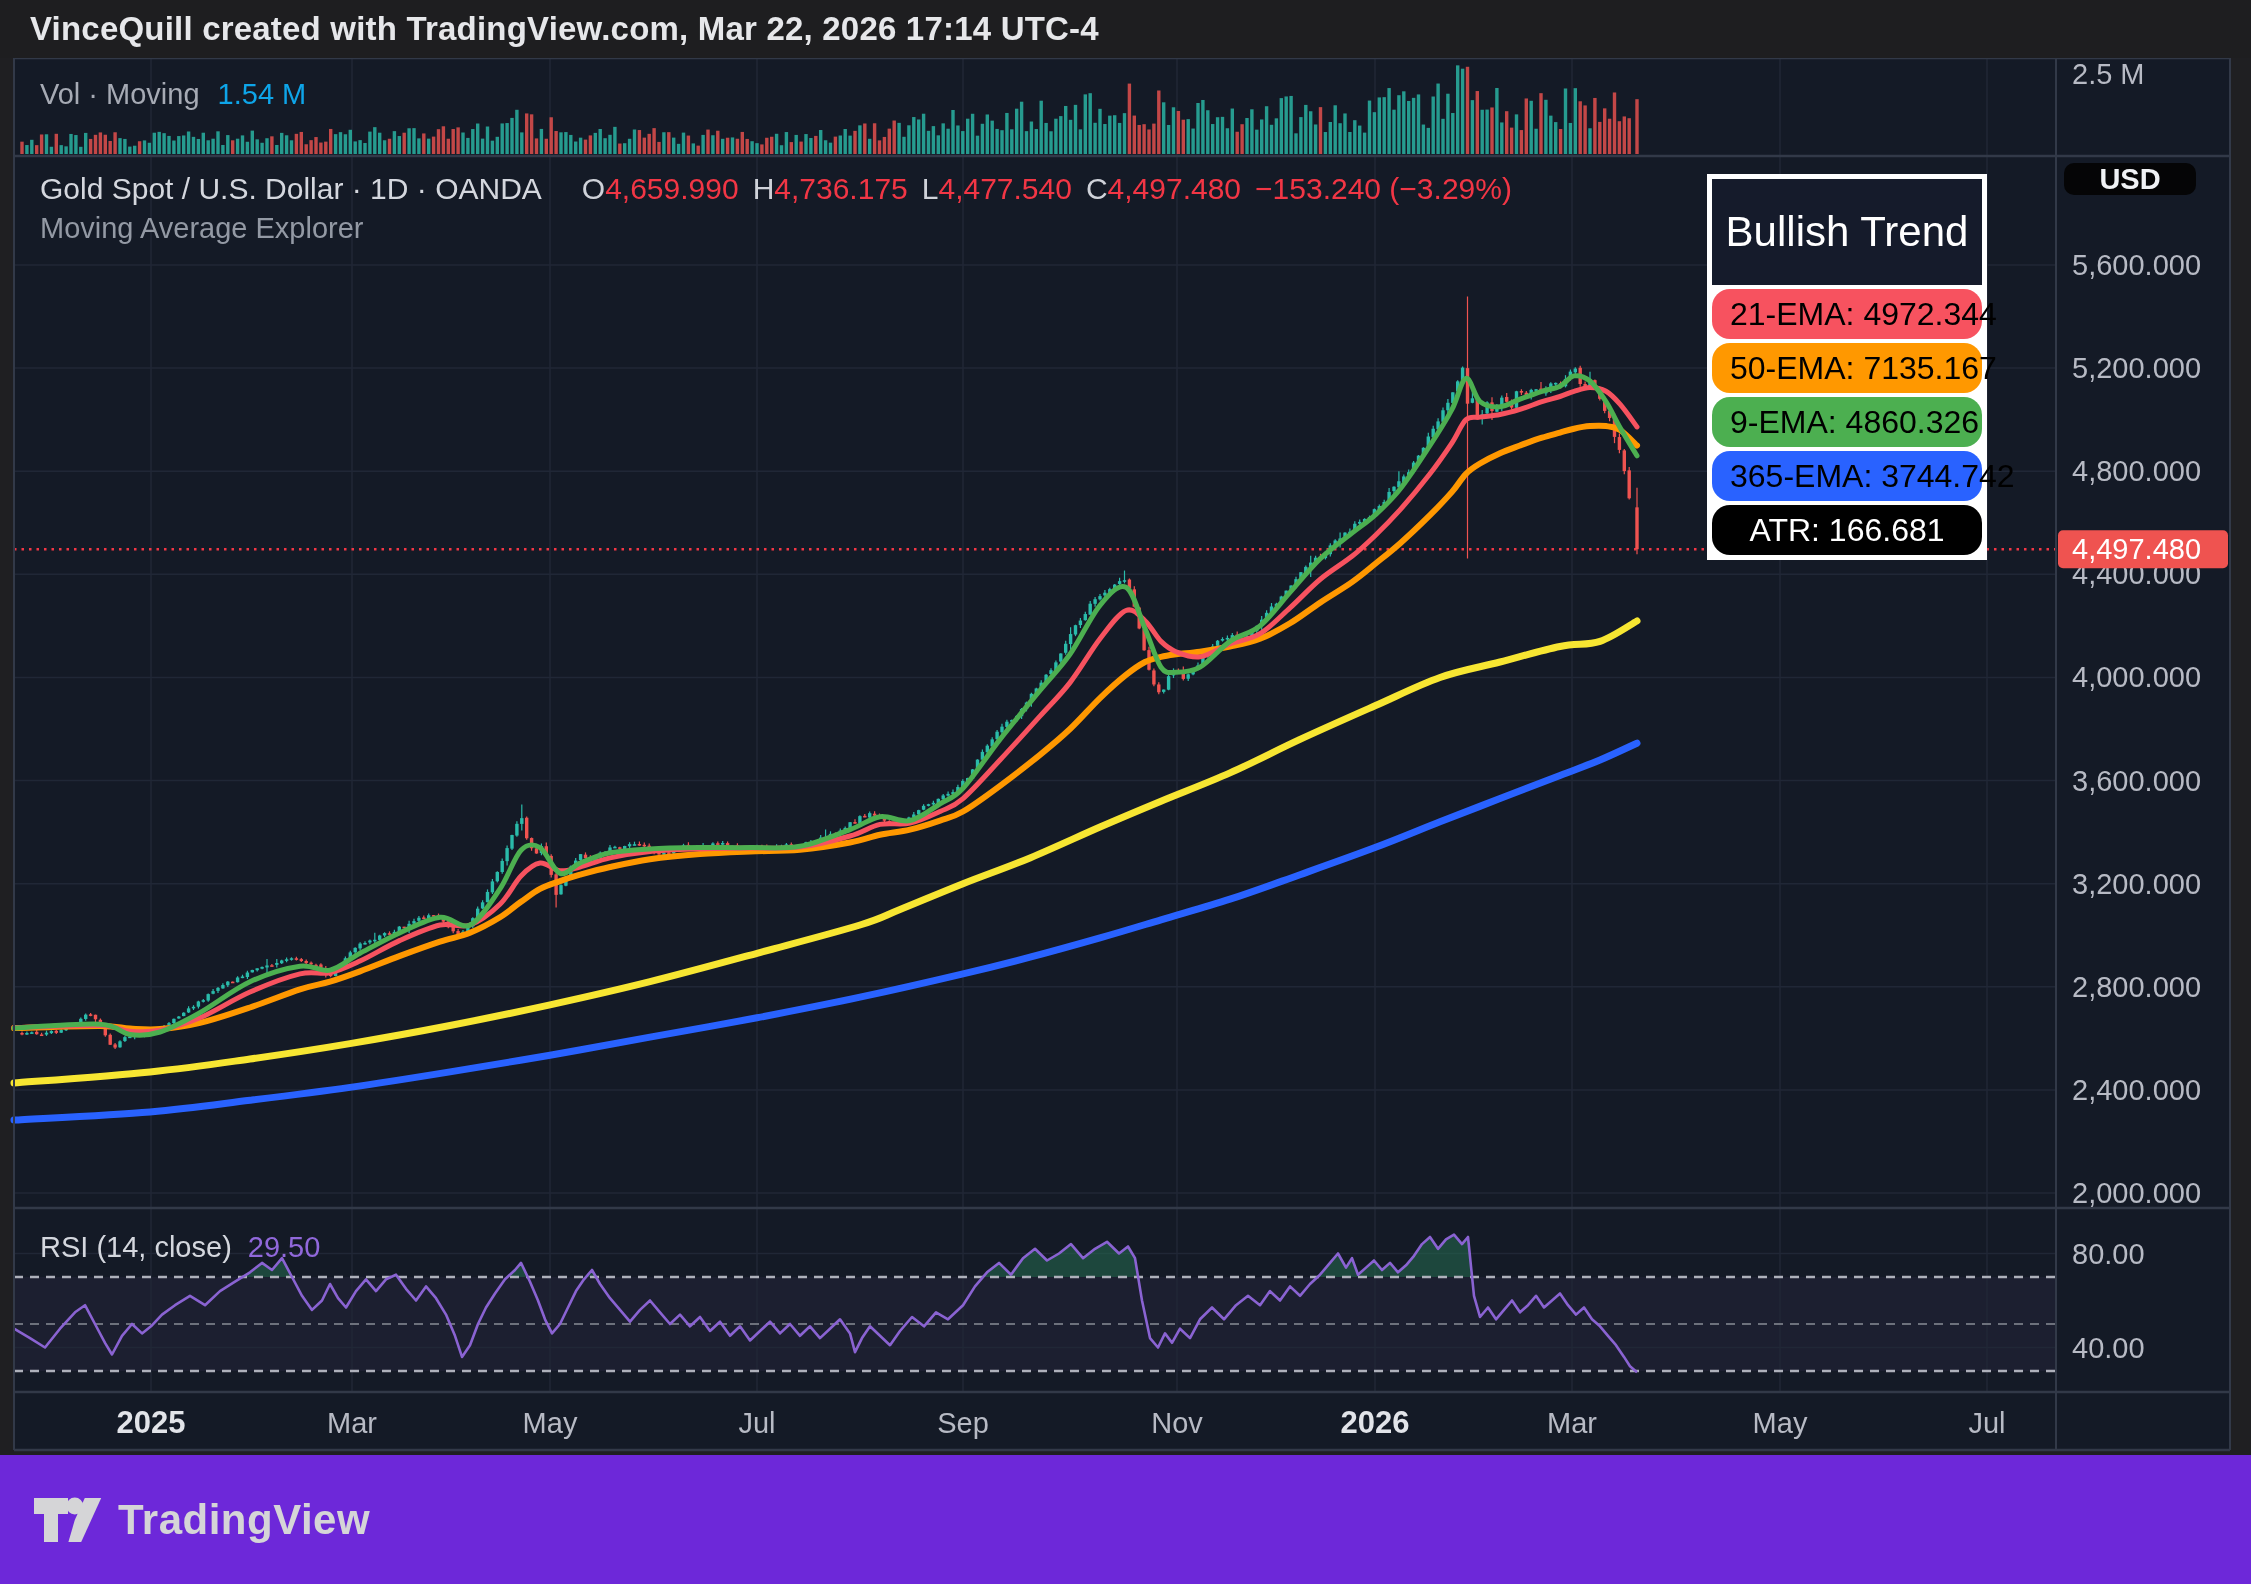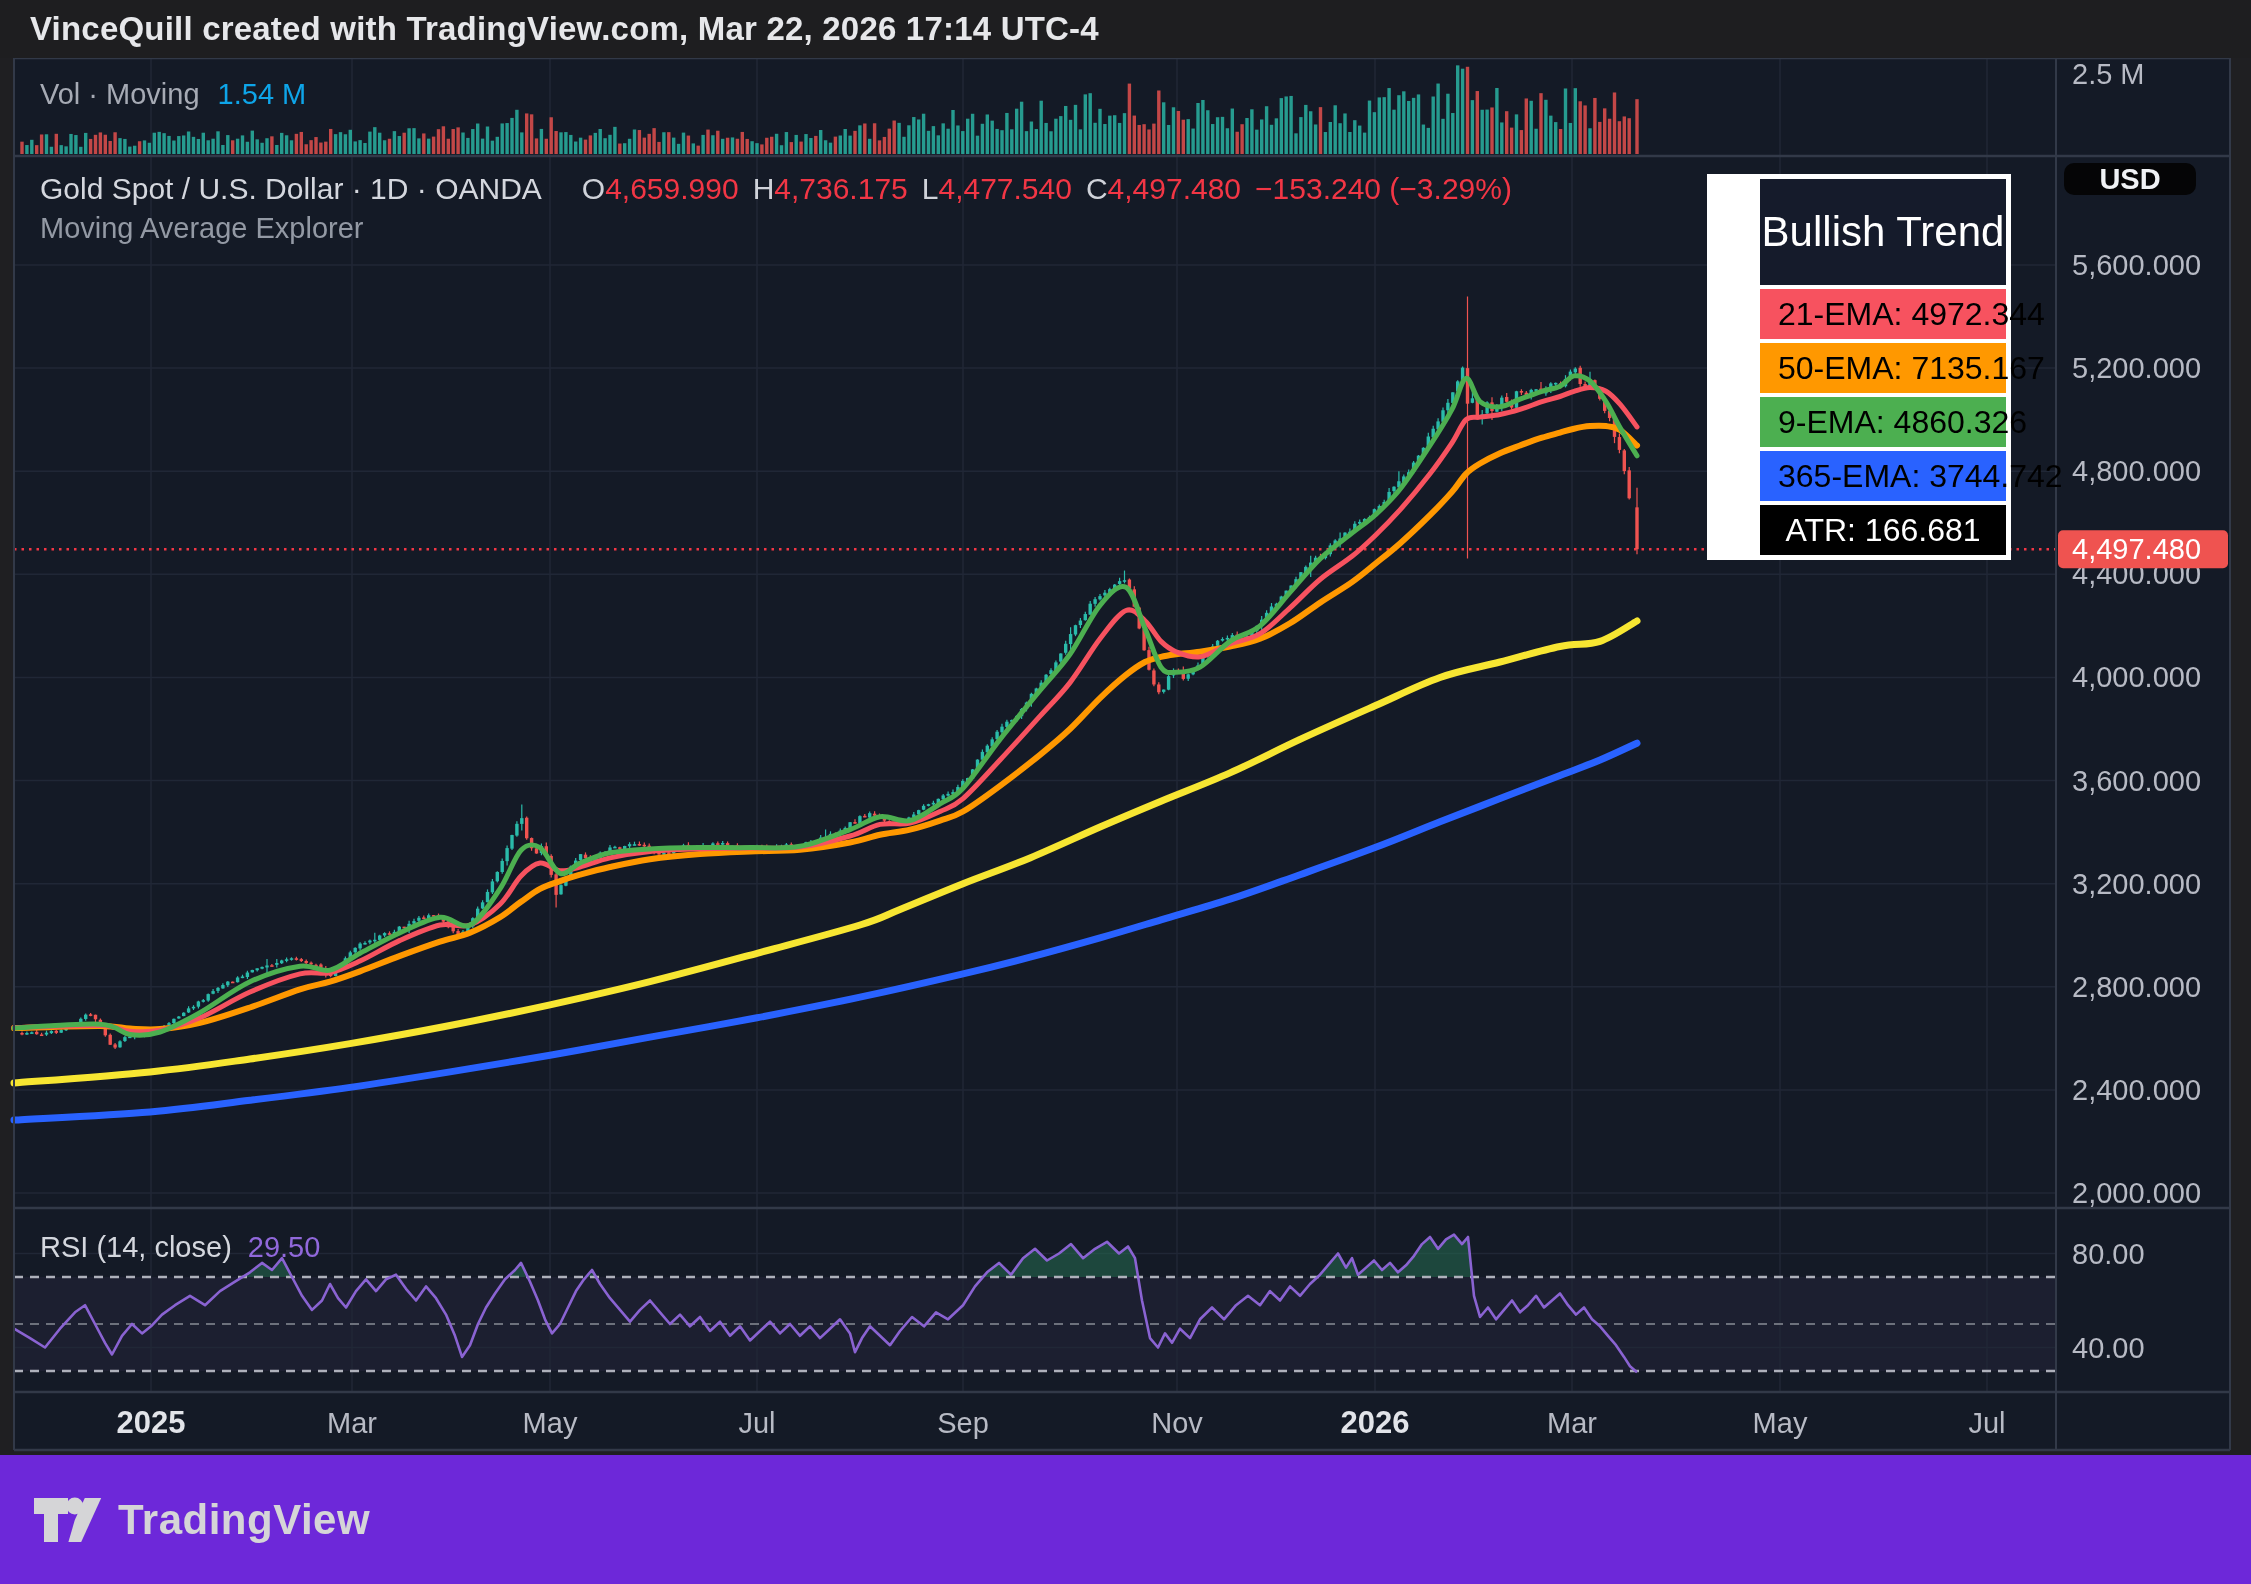--- a/index.html
+++ b/index.html
@@ -24,30 +24,30 @@
   .main-header .chg{color:#f23645;margin-left:14px;}
   .ma-subtitle{left:40px;top:212px;font-size:29px;color:#9399a4;}
   .rsi-header{left:40px;top:1231px;font-size:29px;color:#d4d7de;}
   .rsi-header .val{color:#9168db;margin-left:16px;}
   .usd-button{
     left:2064px;top:163px;width:132px;height:32px;background:#050506;border-radius:10px;
     display:flex;align-items:center;justify-content:center;
     color:#f0f2f5;font-size:29px;font-weight:600;z-index:5;
   }
   .trend-panel{
-    left:1707px;top:174px;width:304px;background:#ffffff;
-    border:5px solid #ffffff;box-sizing:border-box;z-index:5;padding-left:48px;
+    left:1707px;top:174px;width:280px;background:#ffffff;
+    border:5px solid #ffffff;box-sizing:border-box;z-index:5;
   }
   .trend-panel .tp-header{
     background:#151b2b;height:106px;display:flex;align-items:center;justify-content:center;
     color:#ffffff;font-size:42px;margin-bottom:4px;
   }
   .trend-panel .tp-row{
     height:50px;display:flex;align-items:center;margin-bottom:4px;
-    font-size:32px;color:#000;padding-left:18px;box-sizing:border-box;
+    font-size:32px;color:#000;padding-left:18px;box-sizing:border-box;border-radius:18px;
   }
   .trend-panel .tp-row.center{justify-content:center;padding-left:0;}
   .trend-panel .tp-row:last-child{margin-bottom:0;}
   .bottom-bar{
     left:0;top:1455px;width:2251px;height:129px;background:#6d28d9;z-index:6;
     display:flex;align-items:center;padding-left:30px;box-sizing:border-box;
   }
   .tv-wordmark{color:#d5d5d7;font-size:42px;font-weight:700;margin-left:16px;letter-spacing:.5px;}
 </style>
 </head>

